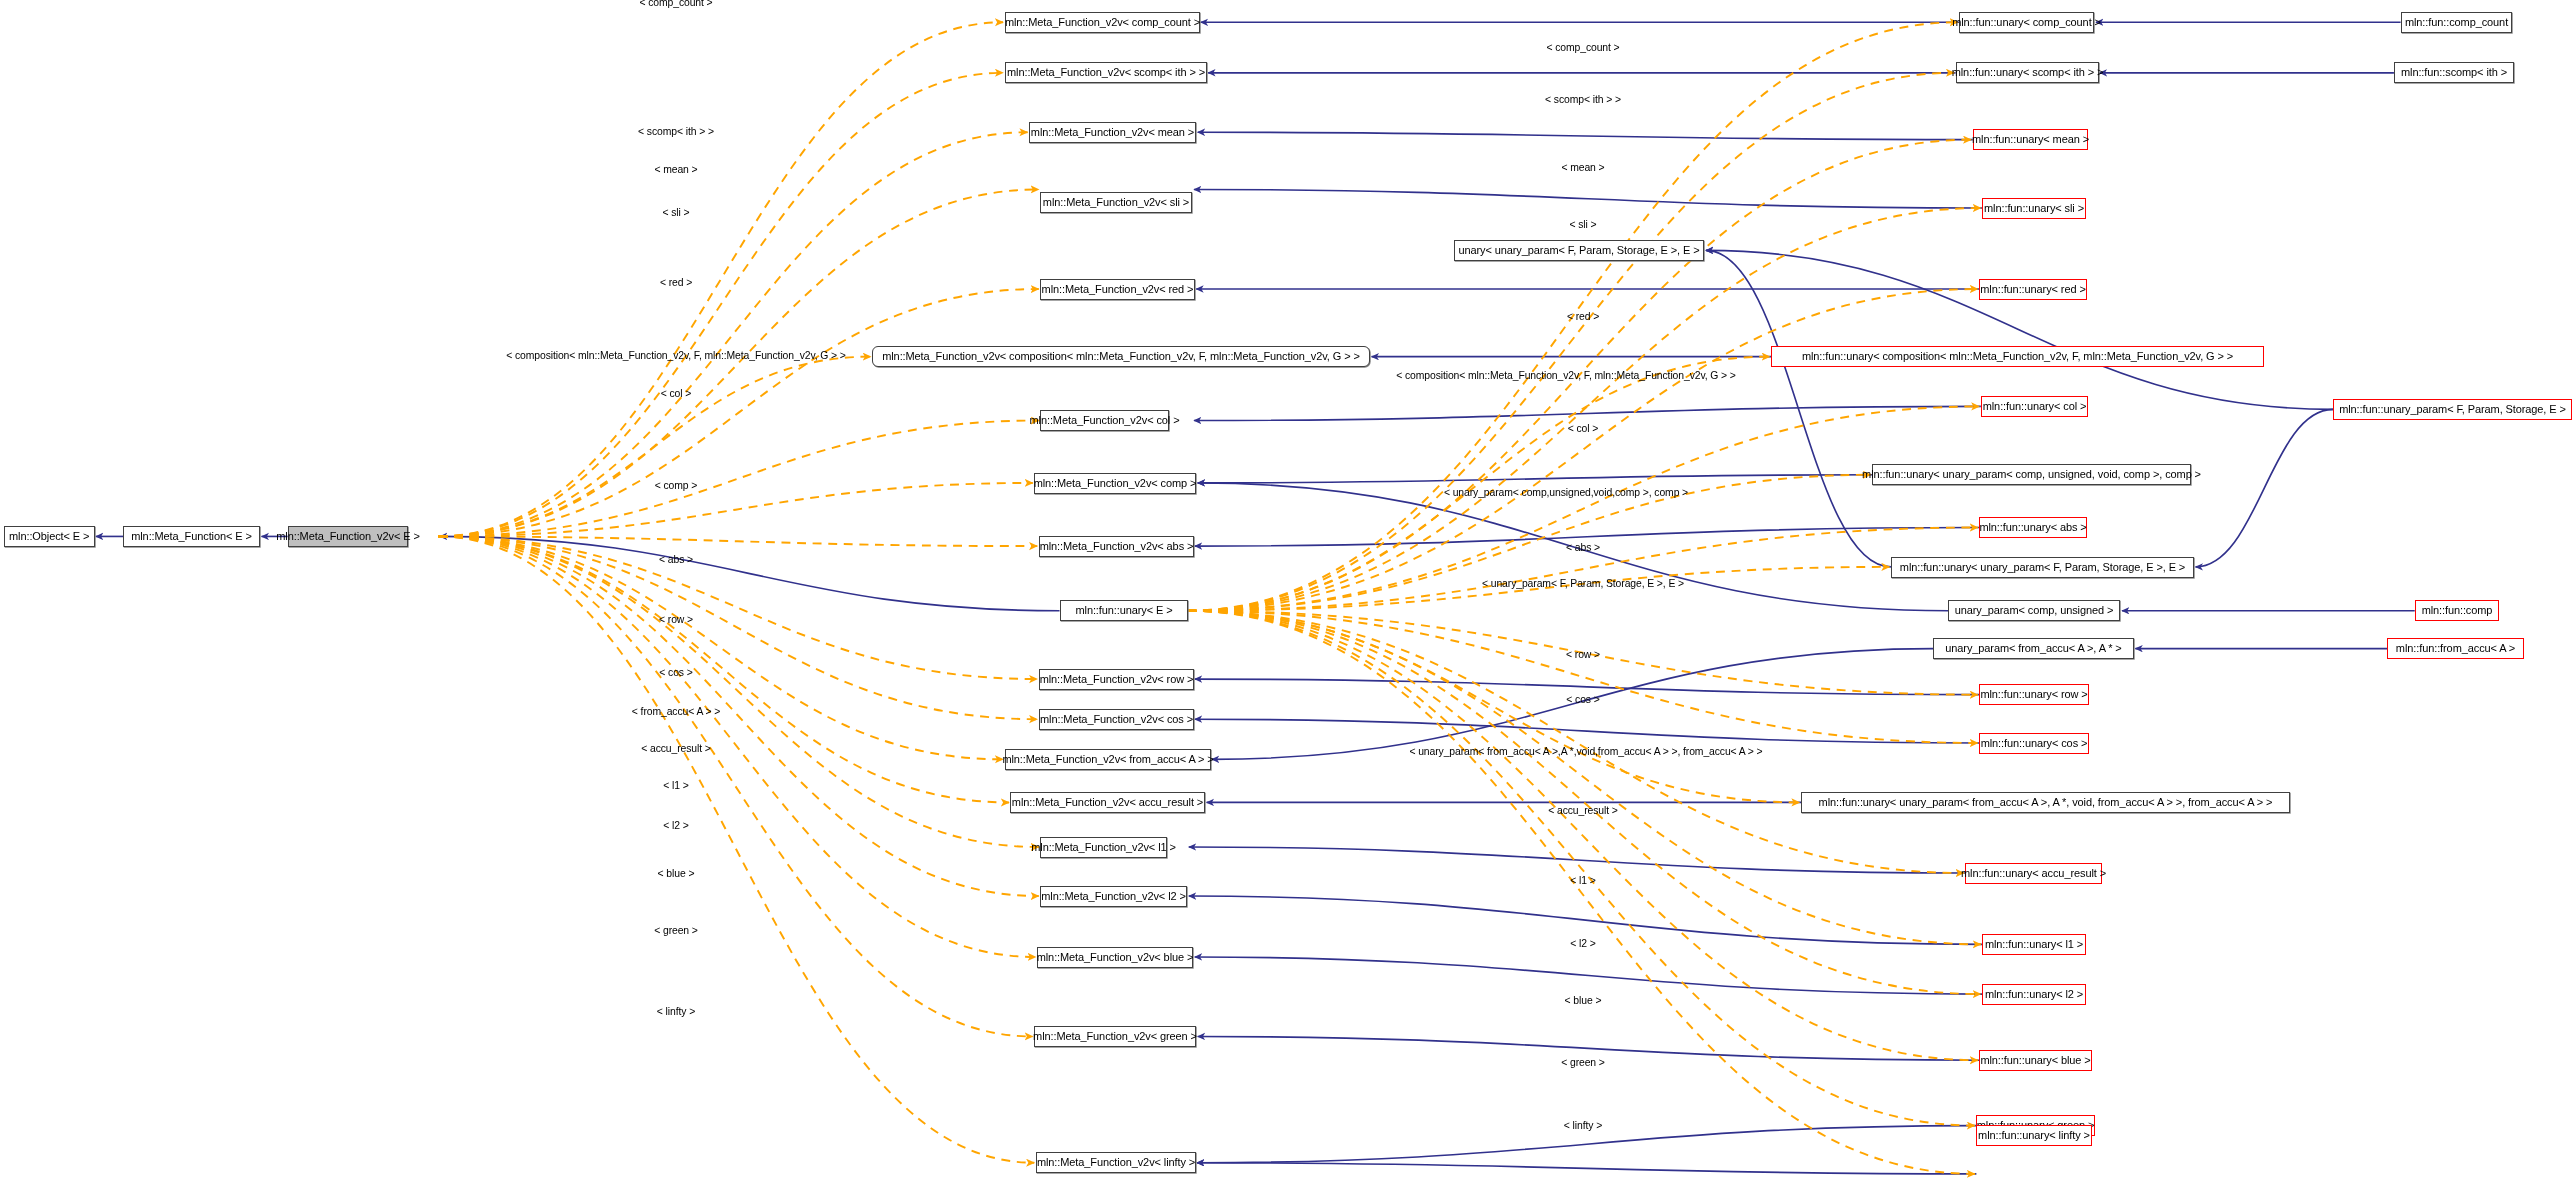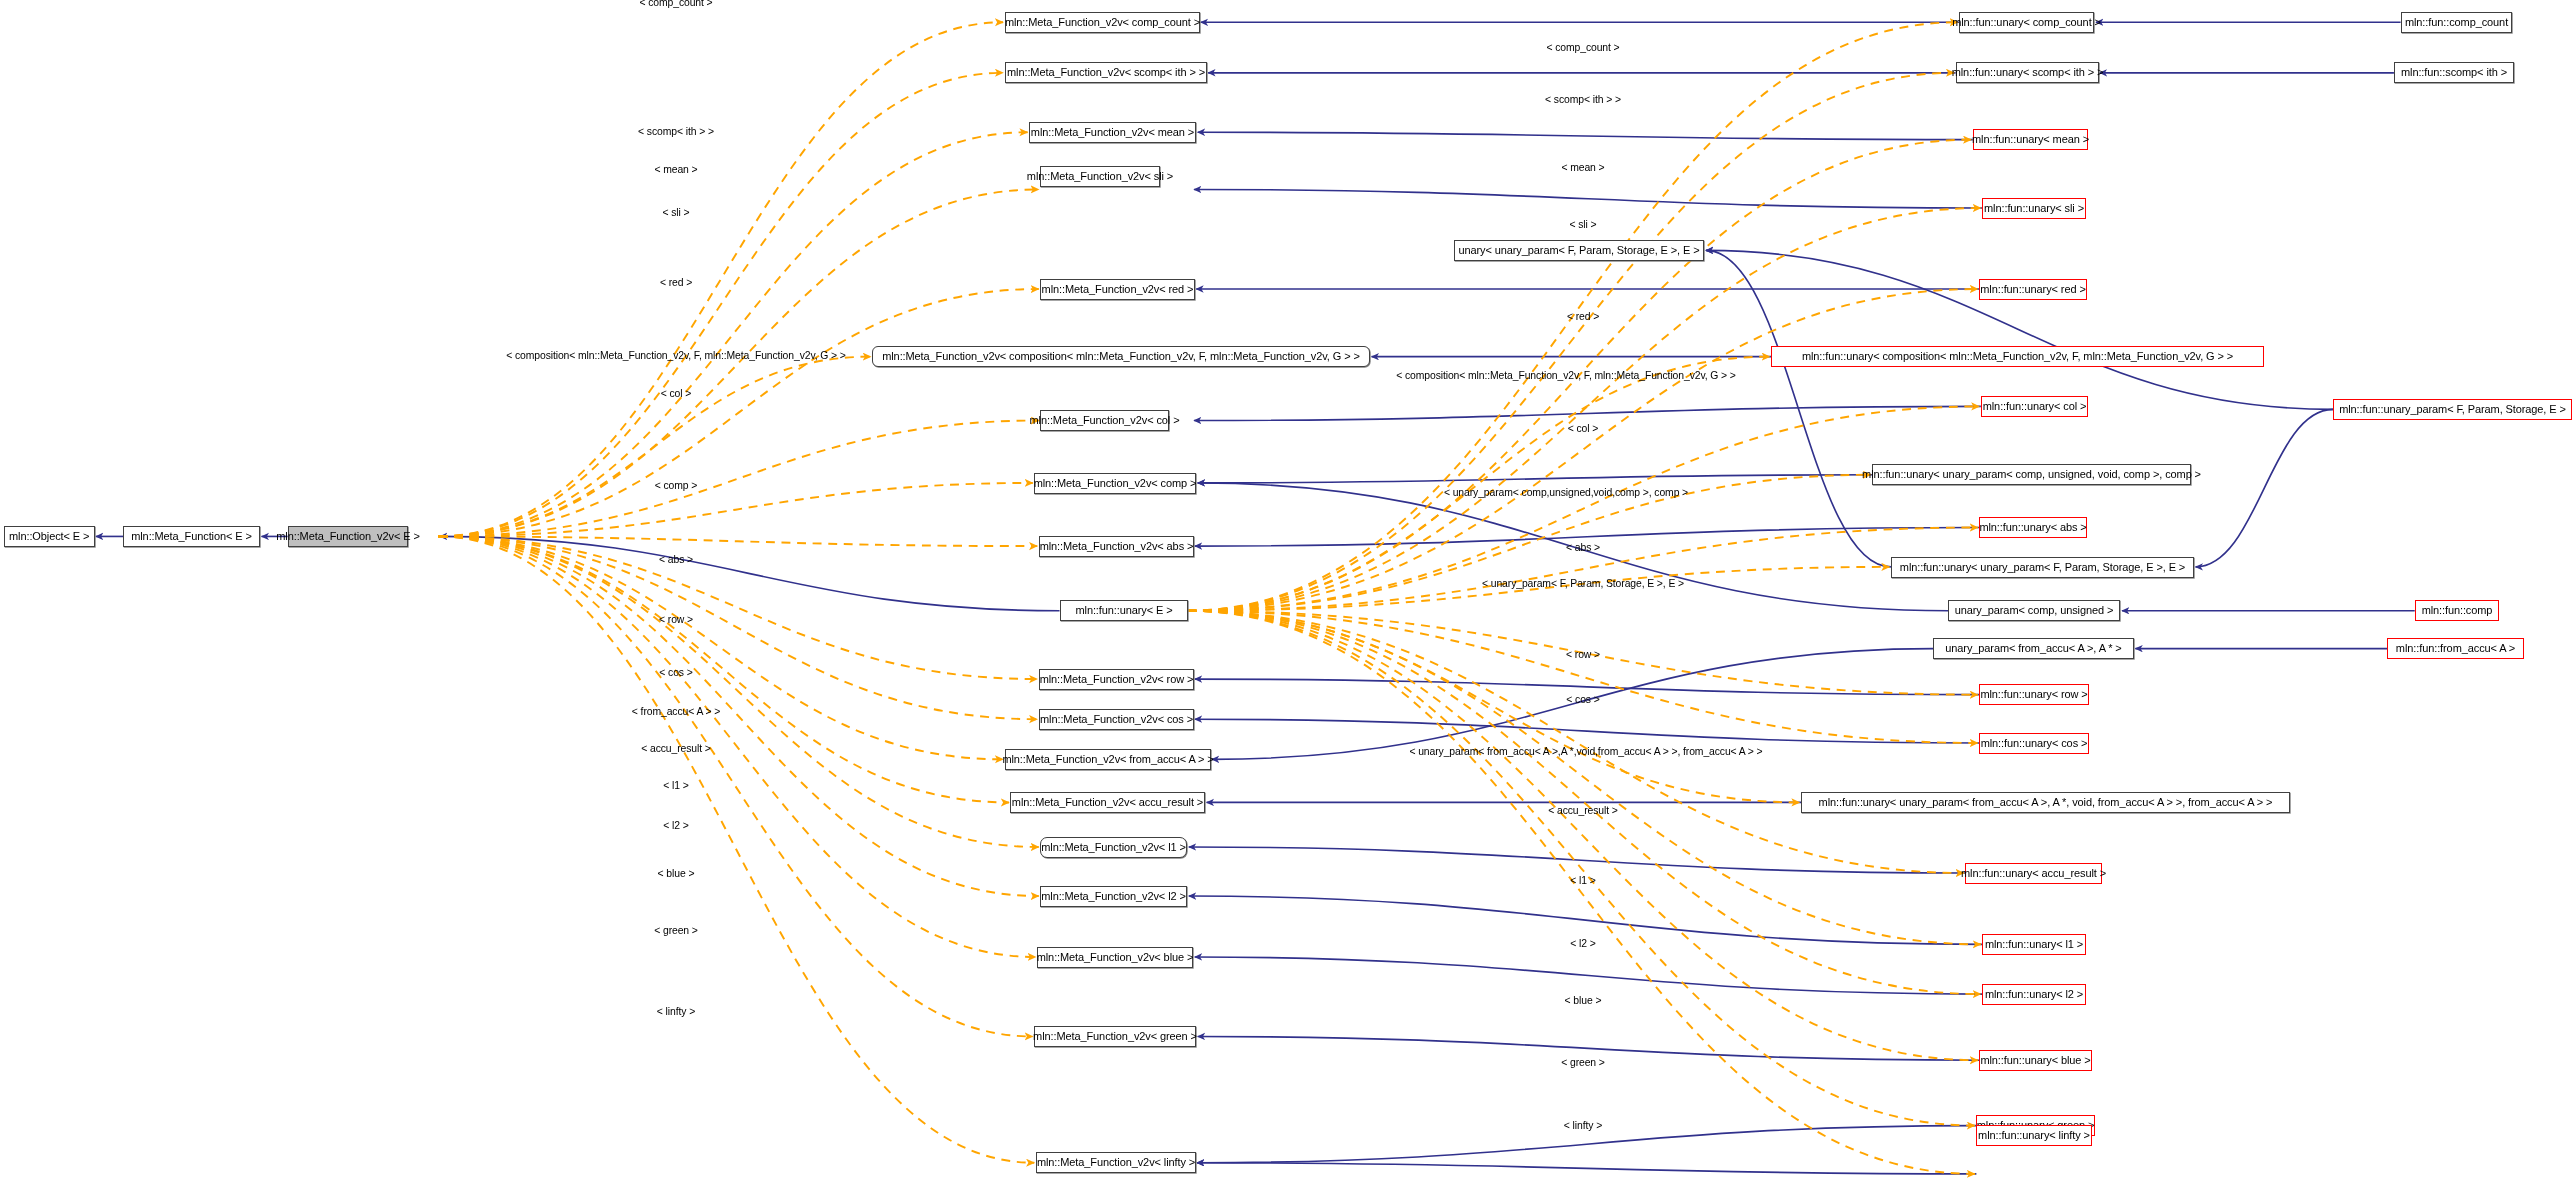--- a/index.html
+++ b/index.html
@@ -139,33 +139,33 @@
         <path d="M1598,822 C2075,822 2181,1515 2658,1515"></path>
         <path d="M1598,822 C2075,822 2181,1580 2658,1580"></path>
       </g>
   </svg>
 <div class="node plain" style="left: 3.7px; top: 526px; width: 91px;">mln::Object&lt; E &gt;</div>
     <div class="node plain" style="left: 123px; top: 526px; width: 137px;">mln::Meta_Function&lt; E &gt;</div>
     <div class="node cur" style="left: 288px; top: 526px; width: 120px;">mln::Meta_Function_v2v&lt; E &gt;</div>
     <div class="node plain" style="left: 1005px; top: 12px; width: 195px;">mln::Meta_Function_v2v&lt; comp_count &gt;</div>
     <div class="node plain" style="left: 1005px; top: 62px; width: 202px;">mln::Meta_Function_v2v&lt; scomp&lt; ith &gt; &gt;</div>
     <div class="node plain" style="left: 1029px; top: 122px; width: 167px;">mln::Meta_Function_v2v&lt; mean &gt;</div>
-    <div class="node plain" style="left: 1040px; top: 166px; width: 120px;">mln::Meta_Function_v2v&lt; sli &gt;</div>
+    <div class="node plain" style="left: 1040px; top: 192px; width: 152px;">mln::Meta_Function_v2v&lt; sli &gt;</div>
     <div class="node plain" style="left: 1454px; top: 240px; width: 250px;">unary&lt; unary_param&lt; F, Param, Storage, E &gt;, E &gt;</div>
     <div class="node plain" style="left: 1040px; top: 279px; width: 155px;">mln::Meta_Function_v2v&lt; red &gt;</div>
     <div class="node plain" style="left: 872px; top: 346px; width: 498px; border-radius: 6px;">mln::Meta_Function_v2v&lt; composition&lt; mln::Meta_Function_v2v, F, mln::Meta_Function_v2v, G &gt; &gt;</div>
     <div class="node plain" style="left: 1040px; top: 410px; width: 129px;">mln::Meta_Function_v2v&lt; col &gt;</div>
     <div class="node plain" style="left: 1034px; top: 473px; width: 162px;">mln::Meta_Function_v2v&lt; comp &gt;</div>
     <div class="node plain" style="left: 1039px; top: 536px; width: 155px;">mln::Meta_Function_v2v&lt; abs &gt;</div>
     <div class="node plain" style="left: 1060px; top: 600px; width: 128px;">mln::fun::unary&lt; E &gt;</div>
     <div class="node plain" style="left: 1039px; top: 669px; width: 155px;">mln::Meta_Function_v2v&lt; row &gt;</div>
     <div class="node plain" style="left: 1039px; top: 709px; width: 155px;">mln::Meta_Function_v2v&lt; cos &gt;</div>
     <div class="node plain" style="left: 1005px; top: 749px; width: 206px;">mln::Meta_Function_v2v&lt; from_accu&lt; A &gt; &gt;</div>
     <div class="node plain" style="left: 1010px; top: 792px; width: 195px;">mln::Meta_Function_v2v&lt; accu_result &gt;</div>
-    <div class="node plain" style="left: 1040px; top: 837px; width: 147px; border-radius: 7px;">mln::Meta_Function_v2v&lt; l1 &gt;</div>
+    <div class="node plain" style="left: 1040px; top: 837px; width: 127px;">mln::Meta_Function_v2v&lt; l1 &gt;</div>
     <div class="node plain" style="left: 1040px; top: 886px; width: 147px;">mln::Meta_Function_v2v&lt; l2 &gt;</div>
     <div class="node plain" style="left: 1037px; top: 947px; width: 156px;">mln::Meta_Function_v2v&lt; blue &gt;</div>
     <div class="node plain" style="left: 1034px; top: 1026px; width: 162px;">mln::Meta_Function_v2v&lt; green &gt;</div>
     <div class="node plain" style="left: 1036px; top: 1152px; width: 160px;">mln::Meta_Function_v2v&lt; linfty &gt;</div>
     <div class="node plain" style="left: 1959px; top: 12px; width: 135px;">mln::fun::unary&lt; comp_count &gt;</div>
     <div class="node plain" style="left: 1956px; top: 62px; width: 143px;">mln::fun::unary&lt; scomp&lt; ith &gt; &gt;</div>
     <div class="node red" style="left: 1973px; top: 129px; width: 115px;">mln::fun::unary&lt; mean &gt;</div>
     <div class="node red" style="left: 1982px; top: 198px; width: 104px;">mln::fun::unary&lt; sli &gt;</div>
     <div class="node red" style="left: 1979px; top: 279px; width: 108px;">mln::fun::unary&lt; red &gt;</div>
     <div class="node red" style="left: 1771px; top: 346px; width: 493px;">mln::fun::unary&lt; composition&lt; mln::Meta_Function_v2v, F, mln::Meta_Function_v2v, G &gt; &gt;</div>

